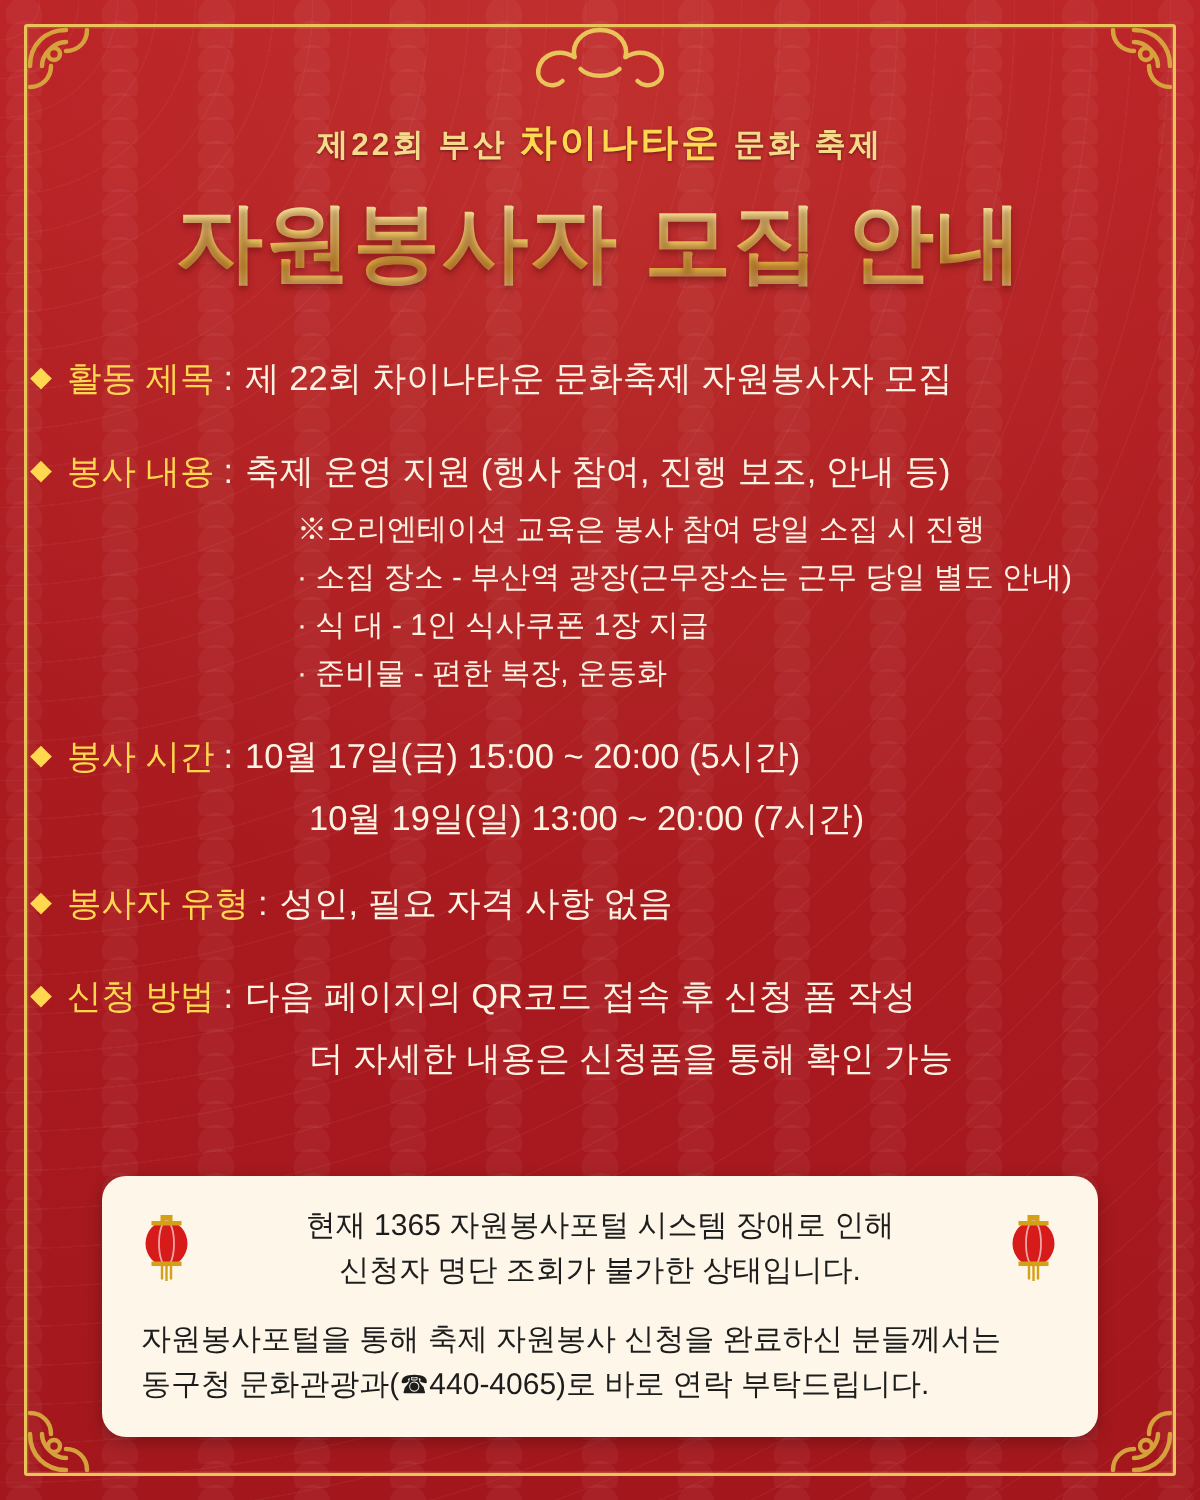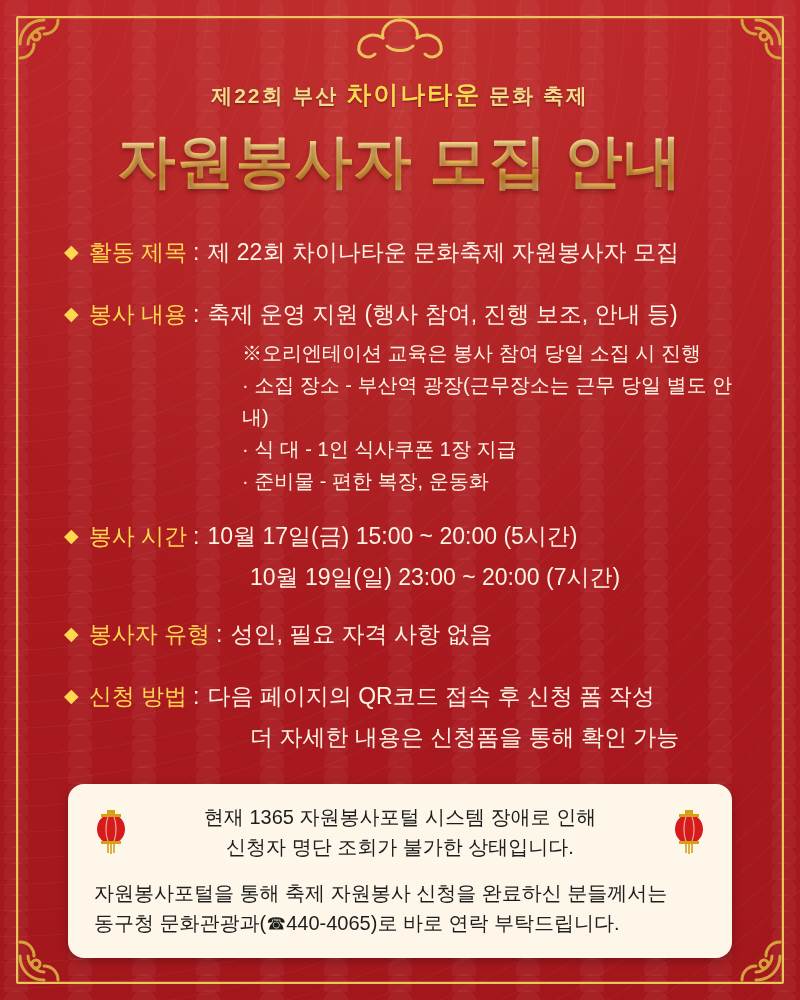--- a/index.html
+++ b/index.html
@@ -67,21 +67,21 @@
     left: 50%;
     top: 16px;
     transform: translateX(-50%);
     width: 150px;
     height: 46px;
   }
 
   .content {
     position: absolute;
     left: 0; right: 0; top: 0;
-    padding: 0 64px;
+    padding: 0 20px;
     box-sizing: border-box;
   }
 
   .kicker {
     text-align: center;
     margin-top: 78px;
     color: #f6d98a;
     font-size: 21px;
     letter-spacing: 2px;
     font-weight: bold;
@@ -291,21 +291,21 @@
       </div>
 
       <div class="gap-lg"></div>
 
       <div class="row">
         <span class="bullet">◆</span>
         <span class="label">봉사 시간</span>
         <span class="colon">:</span>
         <span class="value">10월 17일(금) 15:00 ~ 20:00 (5시간)</span>
       </div>
-      <div class="time-extra">10월 19일(일) 23:00 ~ 20:00 (7시간)</div>
+      <div class="time-extra">10월 19일(일) 13:00 ~ 20:00 (7시간)</div>
 
       <div class="gap-lg"></div>
 
       <div class="row">
         <span class="bullet">◆</span>
         <span class="label">봉사자 유형</span>
         <span class="colon">:</span>
         <span class="value">성인, 필요 자격 사항 없음</span>
       </div>
 

